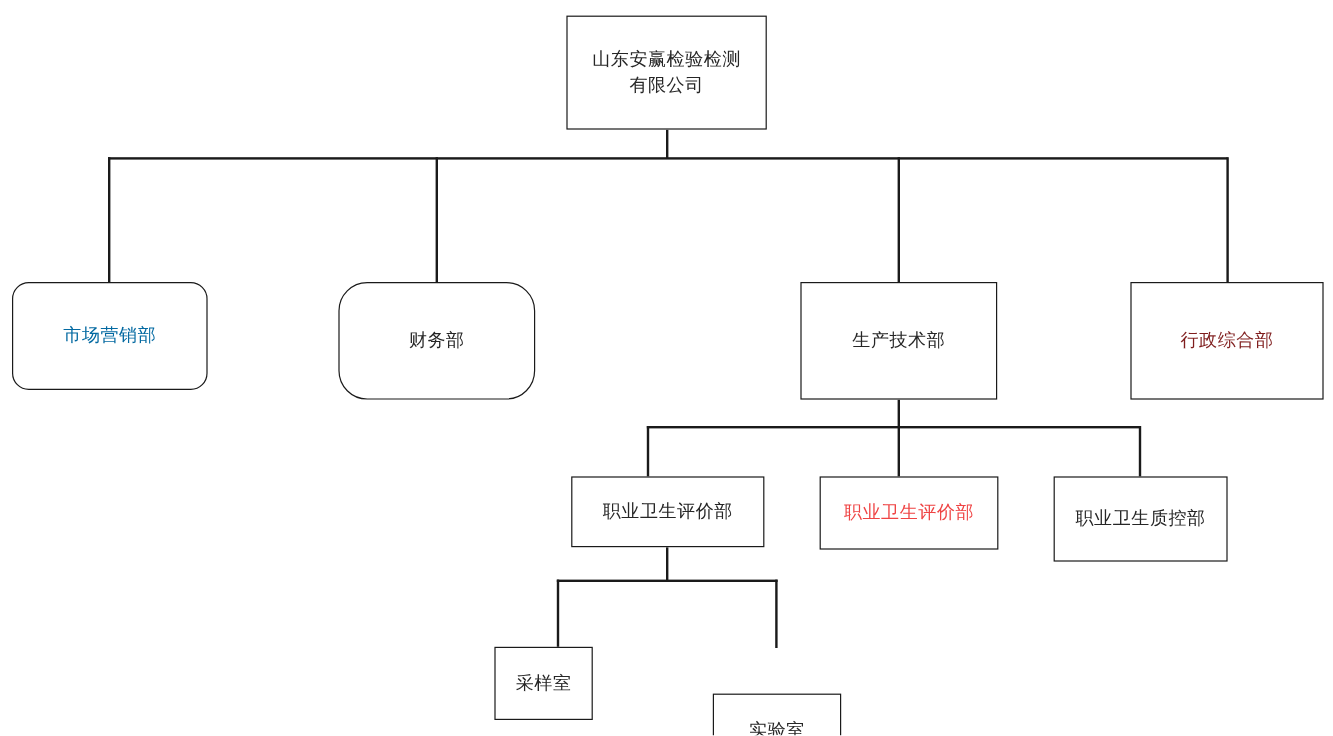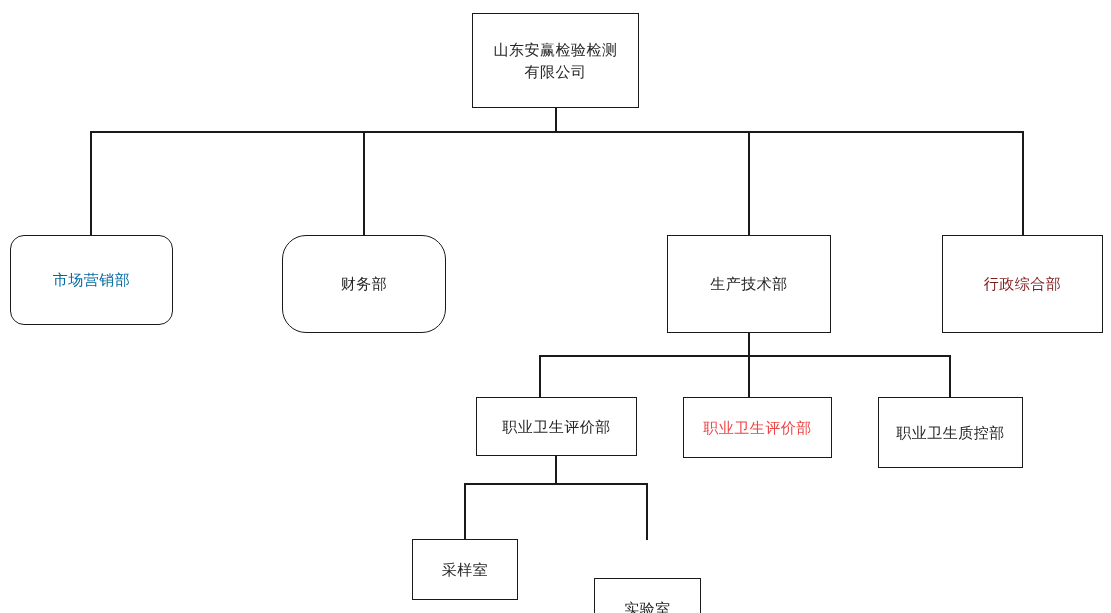--- a/index.html
+++ b/index.html
@@ -66,16 +66,16 @@
   <div id="node-layer">
       <div class="org-node" style="left: 472px; top: 13px; width: 167px; height: 95px; border-color: rgb(26, 26, 26); color: rgb(38, 38, 38);">山东安赢检验检测
 有限公司</div>
       <div class="org-node" style="left: 10px; top: 235px; width: 163px; height: 90px; border-color: rgb(26, 26, 26); color: #0369a1; border-radius: 14px;">市场营销部</div>
       <div class="org-node" style="left: 282px; top: 235px; width: 164px; height: 98px; border-color: rgb(26, 26, 26); color: rgb(38, 38, 38); border-radius: 24px;">财务部</div>
       <div class="org-node" style="left: 667px; top: 235px; width: 164px; height: 98px; border-color: rgb(26, 26, 26); color: rgb(38, 38, 38); text-align: center;">生产技术部</div>
       <div class="org-node" style="left: 942px; top: 235px; width: 161px; height: 98px; border-color: rgb(26, 26, 26); color: #7f1d1d;">行政综合部</div>
       <div class="org-node" style="left: 476px; top: 397px; width: 161px; height: 59px; border-color: rgb(26, 26, 26); color: rgb(38, 38, 38);">职业卫生评价部</div>
       <div class="org-node" style="left: 683px; top: 397px; width: 149px; height: 61px; border-color: rgb(26, 26, 26); color: #ef4444;">职业卫生评价部</div>
       <div class="org-node" style="left: 878px; top: 397px; width: 145px; height: 71px; border-color: rgb(26, 26, 26); color: rgb(38, 38, 38);">职业卫生质控部</div>
-      <div class="org-node" style="left: 412px; top: 539px; width: 106px; height: 61px; border-color: rgb(26, 26, 26); color: rgb(38, 38, 38);">采样室</div>
+      <div class="org-node" style="left: 412px; top: 539px; width: 82px; height: 61px; border-color: rgb(26, 26, 26); color: rgb(38, 38, 38);">采样室</div>
       <div class="org-node" style="left: 594px; top: 539px; width: 107px; height: 61px; border-color: rgb(26, 26, 26); color: rgb(38, 38, 38); margin-top: 39px;">实验室</div>
     </div>
 </div>
 
 </body></html>

